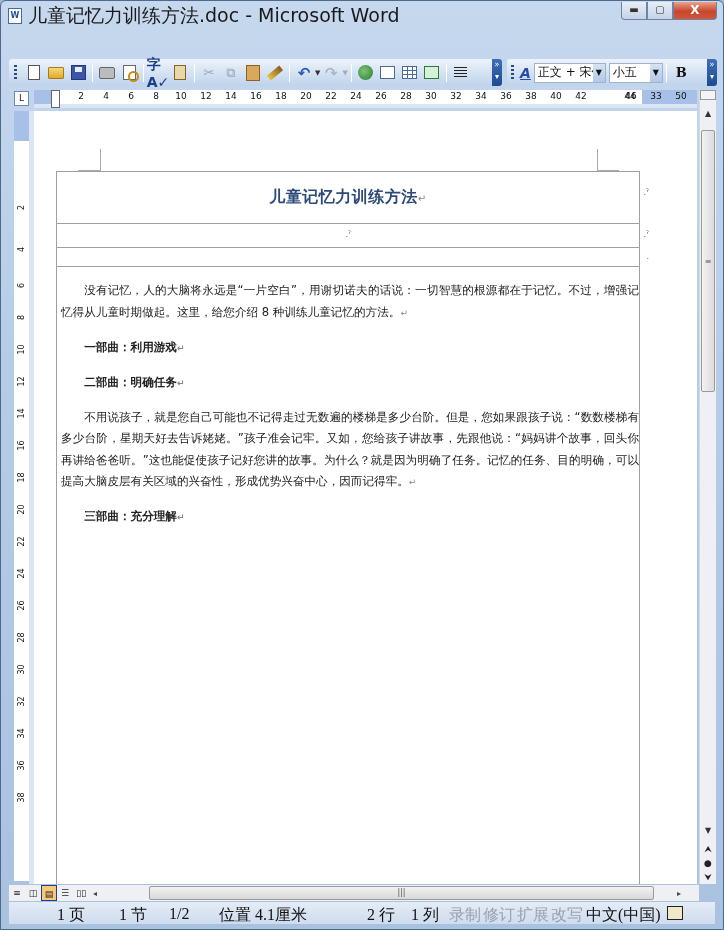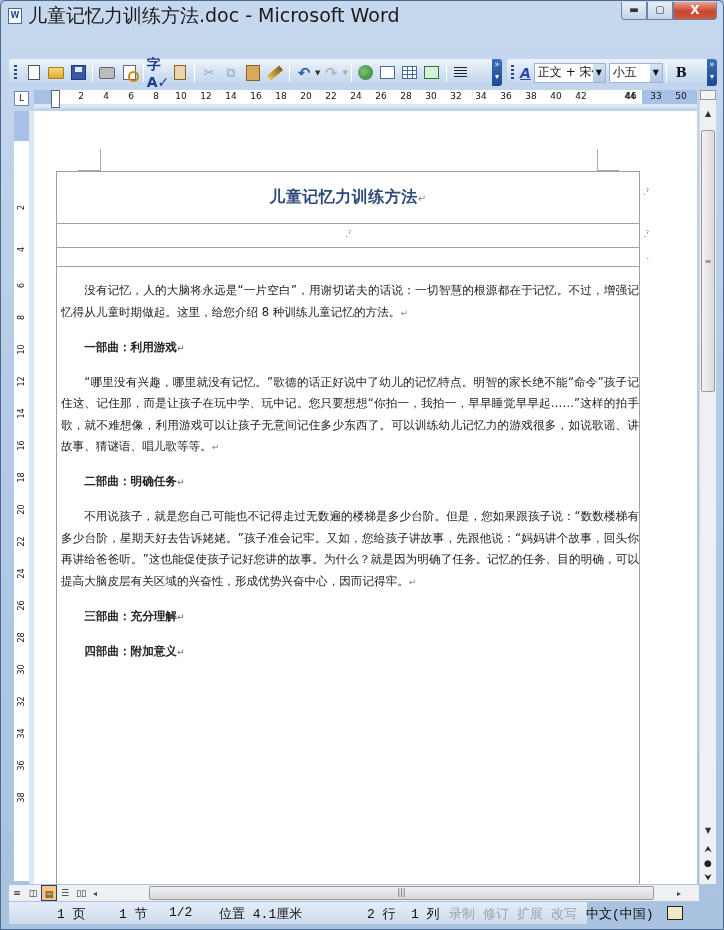--- a/index.html
+++ b/index.html
@@ -181,23 +181,23 @@
   .hs-track { position: relative; flex: 1; height: 16px; }
   .hs-thumb {
     position: absolute; left: 48px; top: 1px; width: 505px; height: 14px;
     background: linear-gradient(180deg, #f2f2f2, #d8d8d8); border: 1px solid #9a9a9a; border-radius: 2px;
     font-size: 8px; text-align: center; line-height: 12px; color: #555;
   }
   .hs-right { width: 12px; font-size: 8px; text-align: center; color: #444; margin-right: 14px; }
 
   
   .statusbar {
-    position: absolute; left: 8px; top: 901px; width: 578px; height: 22px;
+    position: absolute; left: 8px; top: 901px; width: 706px; height: 22px;
     background: linear-gradient(180deg, #e4ecf6, #cfdcee);
-    font-size: 13px; color: #111; font-family: Liberation Mono, monospace;
+    font-size: 16px; color: #111; font-family: Liberation Serif, serif;
   }
   .st { position: absolute; top: 3px; white-space: nowrap; }
   .st.dim { color: #9aa3ae; }
   .st-book { width: 16px; height: 14px; border: 1px solid #222; background: #f1e9c6; top: 4px; }
 </style>
 </head>
 <body>
 
 <div class="window">
 
@@ -369,25 +369,23 @@
         <span class="cell-mark" style="right:288px;top:6px">.ˀ</span>
         <span class="cell-mark" style="top:6px">.ˀ</span>
       </div>
       <div class="row3">
         <span class="cell-mark" style="top:4px">.</span>
       </div>
 
       <div class="body-text">
         <p><span>没有记忆，人的大脑将永远是“一片空白”，用谢切诺夫的话说：一切智慧的根源都在于记忆。不过，增强记忆得从儿童时期做起。这里，给您介绍 8 种训练儿童记忆的方法。</span><span class="pm">↵</span></p>
         <h3><span>一部曲：利用游戏</span><span class="pm">↵</span></h3>
-        <p><span>“哪里没有兴趣，哪里就没有记忆。”歌德的话正好说中了幼儿的记忆特点。明智的家长绝不能“命令”孩子记住这、记住那，而是让孩子在玩中学、玩中记。您只要想想“你拍一，我拍一，早早睡觉早早起……”这样的拍手歌，就不难想像，利用游戏可以让孩子无意间记住多少东西了。可以训练幼儿记忆力的游戏很多，如说歌谣、讲故事、猜谜语、唱儿歌等等。</span><span class="pm">↵</span></p>
         <h3><span>二部曲：明确任务</span><span class="pm">↵</span></h3>
         <p><span>不用说孩子，就是您自己可能也不记得走过无数遍的楼梯是多少台阶。但是，您如果跟孩子说：“数数楼梯有多少台阶，星期天好去告诉姥姥。”孩子准会记牢。又如，您给孩子讲故事，先跟他说：“妈妈讲个故事，回头你再讲给爸爸听。”这也能促使孩子记好您讲的故事。为什么？就是因为明确了任务。记忆的任务、目的明确，可以提高大脑皮层有关区域的兴奋性，形成优势兴奋中心，因而记得牢。</span><span class="pm">↵</span></p>
         <h3><span>三部曲：充分理解</span><span class="pm">↵</span></h3>
-        <h3><span>四部曲：附加意义</span><span class="pm">↵</span></h3>
       </div>
     </div>
   </div>
 
   <div class="v-scroll">
     <div class="vs-split"></div>
     <div class="vs-up">▲</div>
     <div class="vs-thumb">
         <span>≡</span>
       </div>

